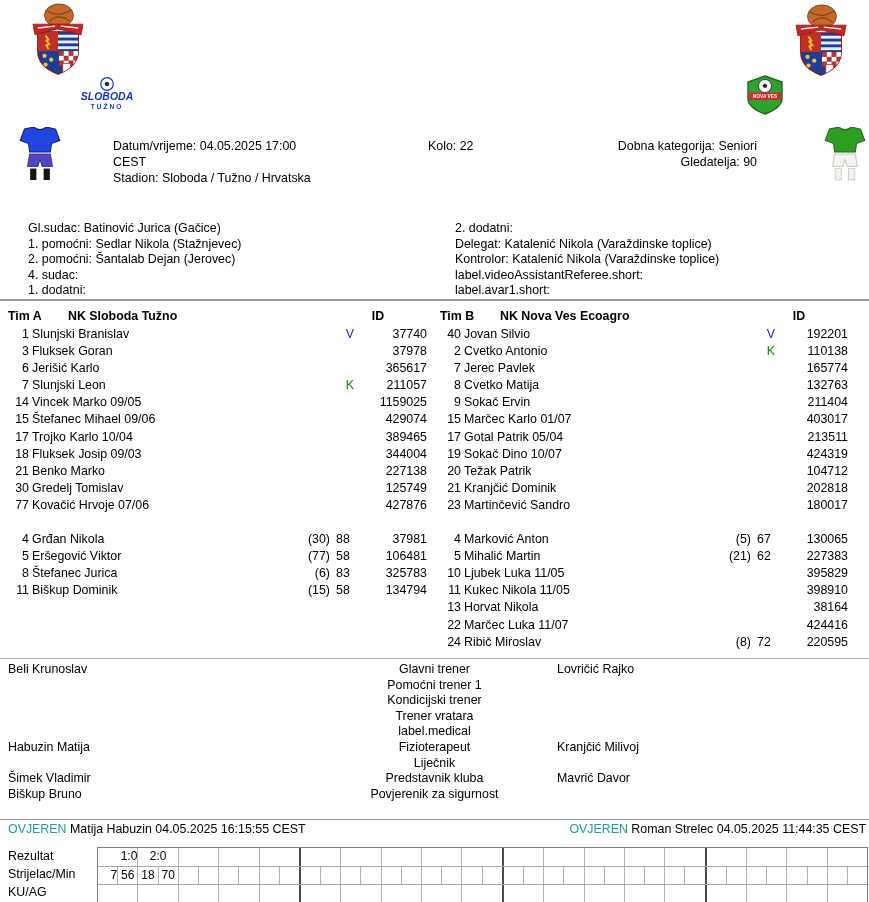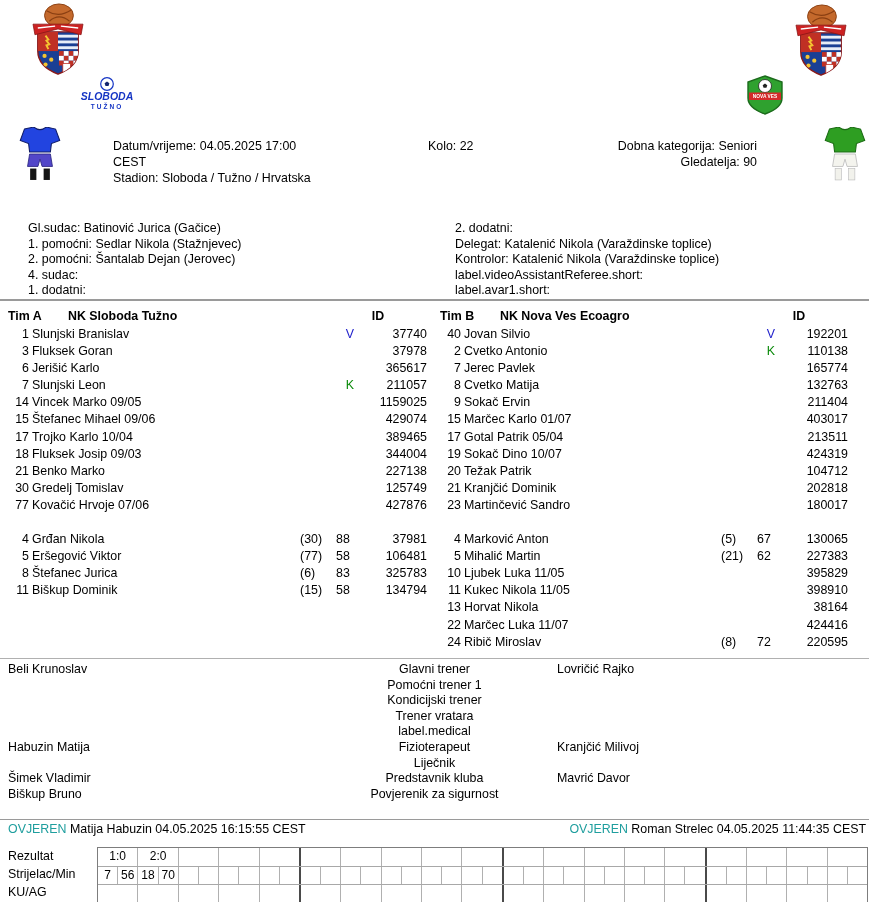--- a/index.html
+++ b/index.html
@@ -30,21 +30,21 @@
   .team-label{position:absolute;left:0;}
   .team-name{position:absolute;left:60px;}
   .id-header{position:absolute;right:14px;width:70px;text-align:center;}
   .player-row{position:relative;height:17.2px;}
   .num{position:absolute;left:0;width:21px;text-align:right;}
   .pname{position:absolute;left:24px;white-space:nowrap;}
   .badge{position:absolute;right:73px;width:30px;text-align:right;font-weight:normal;}
   .badge-v{color:var(--badge-v);}
   .badge-k{color:var(--badge-k);}
   .subinfo{position:absolute;right:73px;white-space:nowrap;}
-  .subnum{display:inline-block;width:30px;}
+  .subnum{display:inline-block;width:30px;text-align:right;}
   .submin{display:inline-block;width:18px;text-align:left;margin-left:6px;}
   .pid{position:absolute;right:0;width:72px;text-align:right;}
   .team-gap{height:16px;}
   
   #staff{position:absolute;left:8px;top:662px;width:853px;}
   .staff-row{position:relative;height:15.6px;}
   .staff-left{position:absolute;left:0;}
   .staff-center{position:absolute;left:0;right:0;text-align:center;}
   .staff-right{position:absolute;left:549px;}
   
@@ -52,21 +52,21 @@
   #cert-left{left:8px;}
   #cert-right{right:3px;text-align:center;}
   .cert-label{color:var(--teal);}
   
   .grid-label{position:absolute;left:8px;height:16px;}
   #grid{position:absolute;left:97px;top:847px;width:769px;border:1px solid #7d7d7d;}
   .grid-row{display:flex;height:18px;box-sizing:border-box;border-top:1px solid #a8a8a8;}
   .grid-row:first-child{border-top:none;}
   .gcell{flex:1;box-sizing:border-box;border-left:1px solid #b0b0b0;text-align:center;
          font-size:12px;line-height:17px;overflow:hidden;}
-  .gcell:first-child{border-left:none;}
+  .gcell:first-child{border-left:none;text-align:right;}
   .gcell.thick{border-left:2px solid #4a4a4a;}
   svg text{font-family:"Liberation Sans",sans-serif;}
 </style>
 </head>
 <body>
 
 <div id="page" style="--teal: #1f9e9e; --badge-v: #2323cc; --badge-k: #0a8a0a;">
 
   <svg class="abs" style="left:25px;top:3px;" width="66" height="75" viewBox="0 0 66 78">
     <ellipse cx="34" cy="13" rx="15" ry="12" fill="#c4692c" stroke="#8a3f12"></ellipse>

